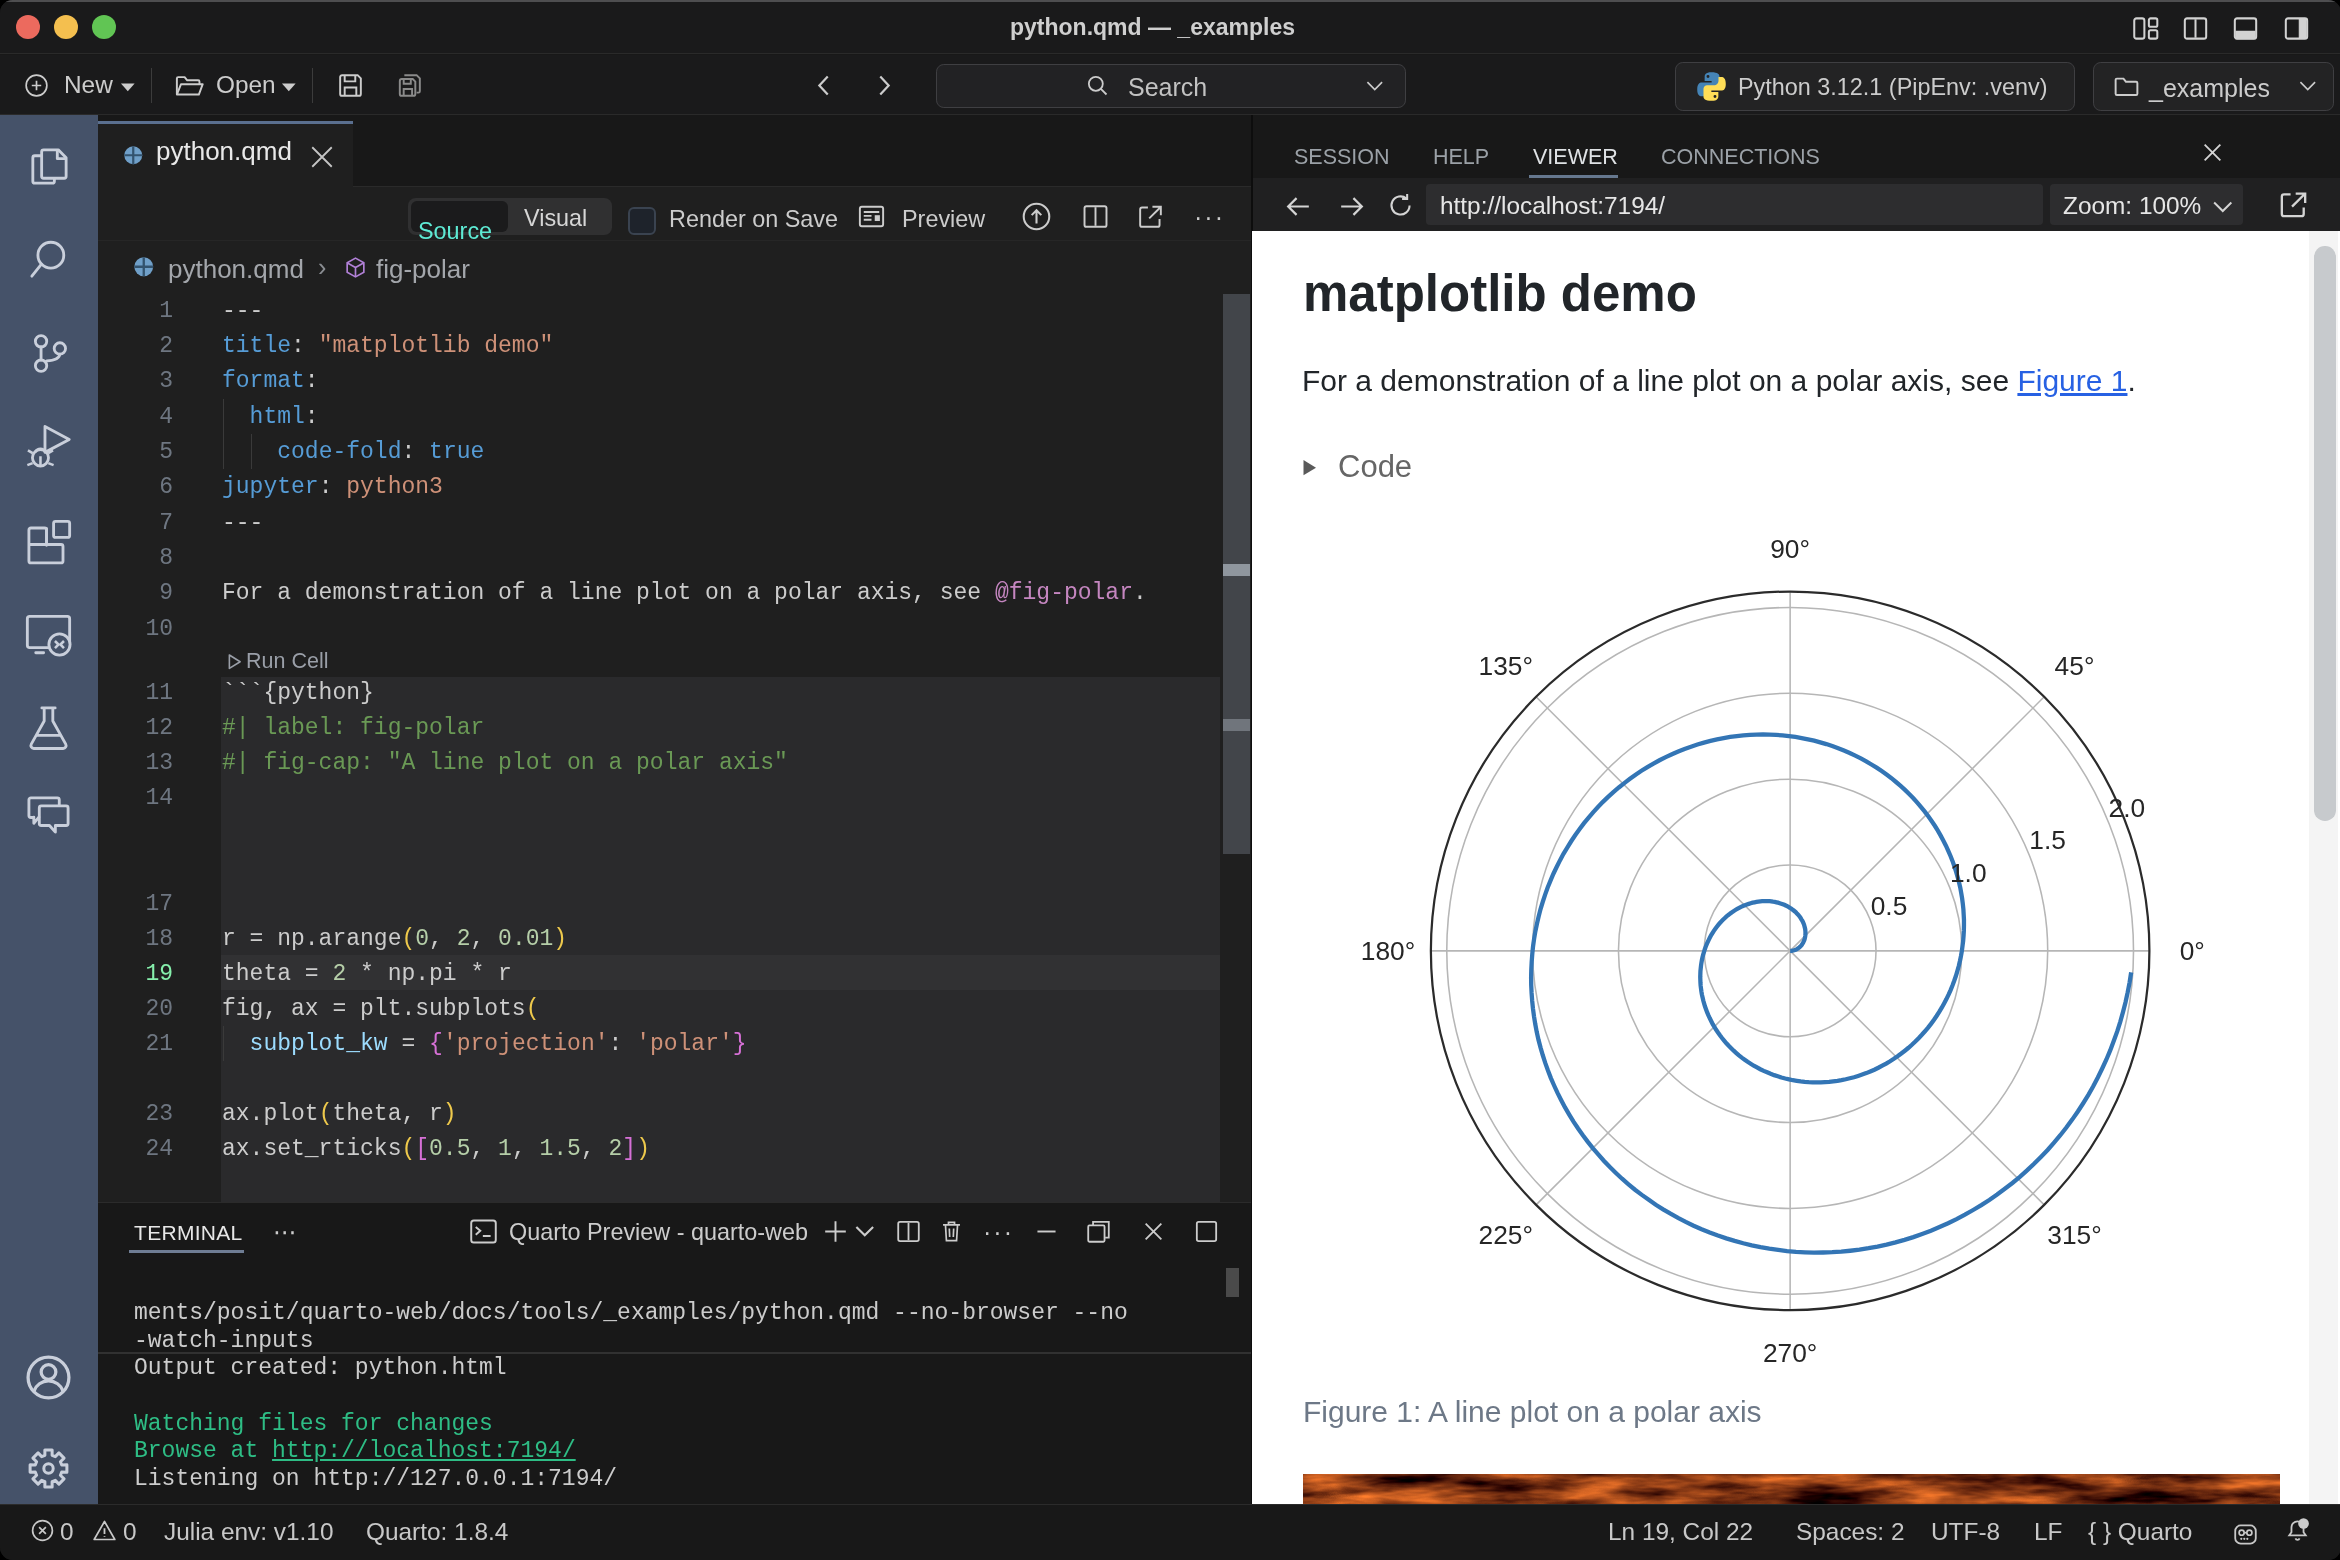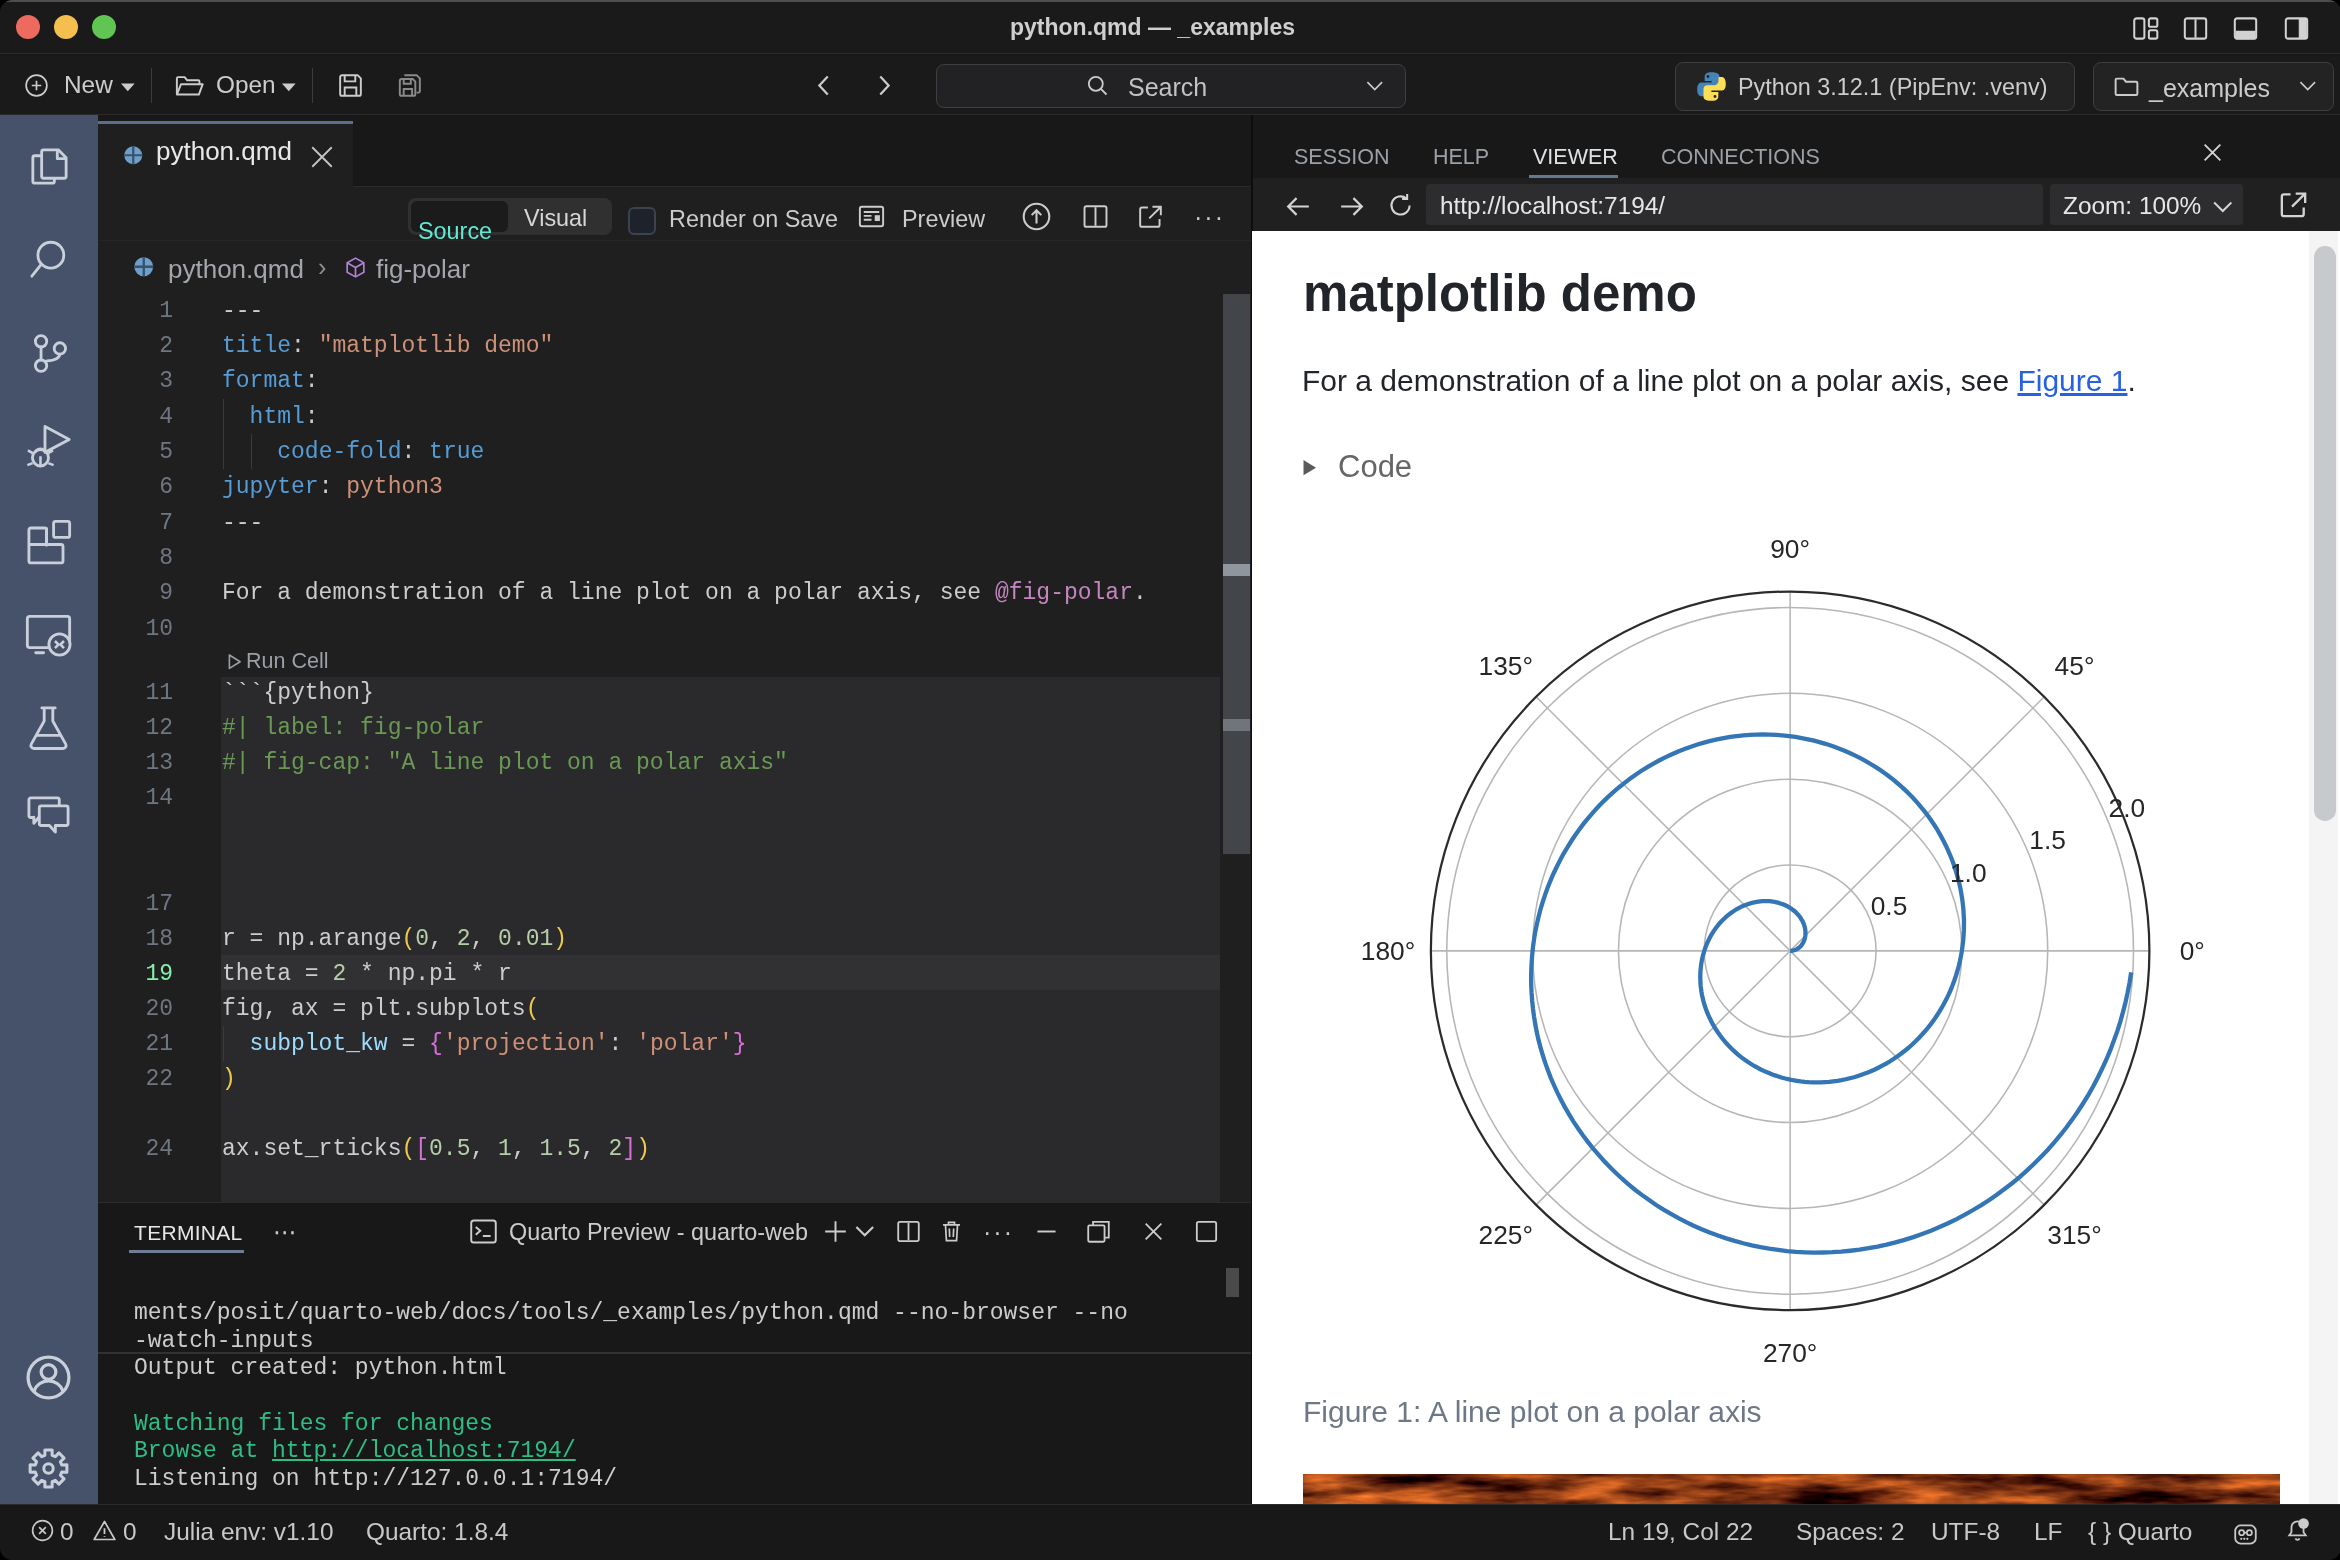--- a/index.html
+++ b/index.html
@@ -228,21 +228,21 @@
 <div class="cl" style="top:612px"><span class="ln" style="color:#6e7681">10</span><span class="ct"></span></div>
 <div class="cl" style="top:676px"><span class="ln" style="color:#6e7681">11</span><span class="ct"><span style="color:#cccccc">```{python}</span></span></div>
 <div class="cl" style="top:711px"><span class="ln" style="color:#6e7681">12</span><span class="ct"><span style="color:#6a9955">#| label: fig-polar</span></span></div>
 <div class="cl" style="top:746px"><span class="ln" style="color:#6e7681">13</span><span class="ct"><span style="color:#6a9955">#| fig-cap: "A line plot on a polar axis"</span></span></div>
 <div class="cl" style="top:781px"><span class="ln" style="color:#6e7681">14</span><span class="ct"></span></div>
 <div class="cl" style="top:887px"><span class="ln" style="color:#6e7681">17</span><span class="ct"></span></div>
 <div class="cl" style="top:922px"><span class="ln" style="color:#6e7681">18</span><span class="ct"><span style="color:#cccccc">r = np.arange</span><span style="color:#eec94c">(</span><span style="color:#b5cea8">0</span><span style="color:#cccccc">, </span><span style="color:#b5cea8">2</span><span style="color:#cccccc">, </span><span style="color:#b5cea8">0.01</span><span style="color:#eec94c">)</span></span></div>
 <div class="cl" style="top:957px"><span class="ln" style="color:#86efac">19</span><span class="ct"><span style="color:#cccccc">theta = </span><span style="color:#b5cea8">2</span><span style="color:#cccccc"> * np.pi * r</span></span></div>
 <div class="cl" style="top:992px"><span class="ln" style="color:#6e7681">20</span><span class="ct"><span style="color:#cccccc">fig, ax = plt.subplots</span><span style="color:#eec94c">(</span></span></div>
 <div class="cl" style="top:1027px"><span class="ln" style="color:#6e7681">21</span><span class="ct"><span style="color:#cccccc">  </span><span style="color:#9cdcfe">subplot_kw</span><span style="color:#cccccc"> = </span><span style="color:#d670d6">{</span><span style="color:#ce9178">'projection'</span><span style="color:#cccccc">: </span><span style="color:#ce9178">'polar'</span><span style="color:#d670d6">}</span></span></div>
-<div class="cl" style="top:1062px"><span class="ln" style="color:#6e7681">22</span><span class="ct"><span style="color:#eec94c">)</span></span></div>
+<div class="cl" style="top:1097px"><span class="ln" style="color:#6e7681">23</span><span class="ct"><span style="color:#cccccc">ax.plot</span><span style="color:#eec94c">(</span><span style="color:#cccccc">theta, r</span><span style="color:#eec94c">)</span></span></div>
 <div class="cl" style="top:1132px"><span class="ln" style="color:#6e7681">24</span><span class="ct"><span style="color:#cccccc">ax.set_rticks</span><span style="color:#eec94c">(</span><span style="color:#d670d6">[</span><span style="color:#b5cea8">0.5</span><span style="color:#cccccc">, </span><span style="color:#b5cea8">1</span><span style="color:#cccccc">, </span><span style="color:#b5cea8">1.5</span><span style="color:#cccccc">, </span><span style="color:#b5cea8">2</span><span style="color:#d670d6">]</span><span style="color:#eec94c">)</span></span></div>
 
   <div class="abs" style="left:1223px;top:294px;width:27px;height:560px;background:#42454a"></div>
   <div class="abs" style="left:1223px;top:564px;width:27px;height:11.7px;background:#8f969e"></div>
   <div class="abs" style="left:1223px;top:719px;width:27px;height:11.7px;background:#70757c"></div>
 
   <div class="abs" style="left:98px;top:1202px;width:1154px;height:301px;background:#181818;border-top:1px solid #2b2b2b"></div>
   <div class="txt" style="left:134px;top:1222px;font-size:21px;letter-spacing:0.3px;color:#e7e7e7">TERMINAL</div>
   <div class="abs" style="left:129px;top:1250px;width:115px;height:2.9px;background:#6f7d94"></div>
   <div class="txt" style="left:273px;top:1221px;font-size:23.4px;color:#cccccc;letter-spacing:1px">⋯</div>

